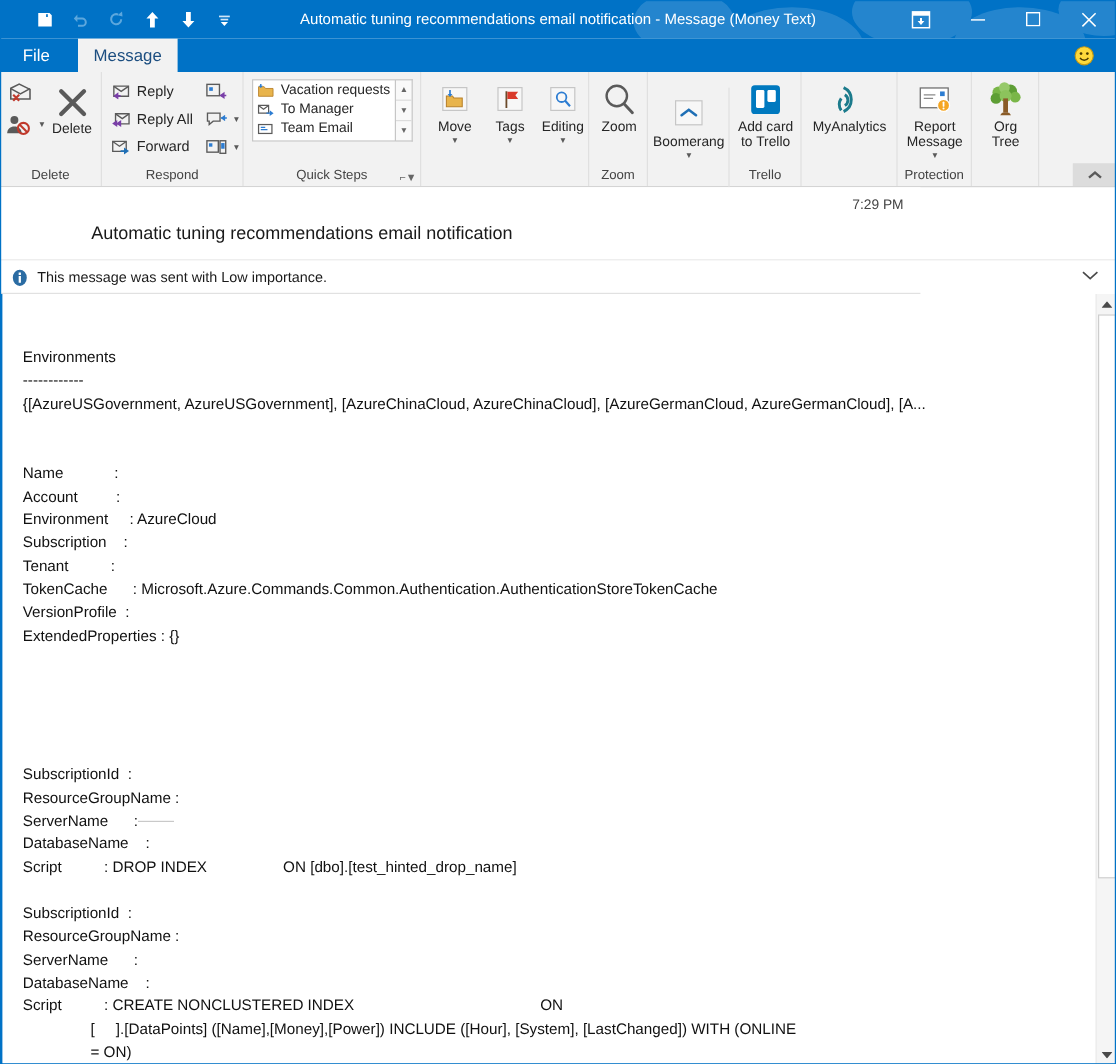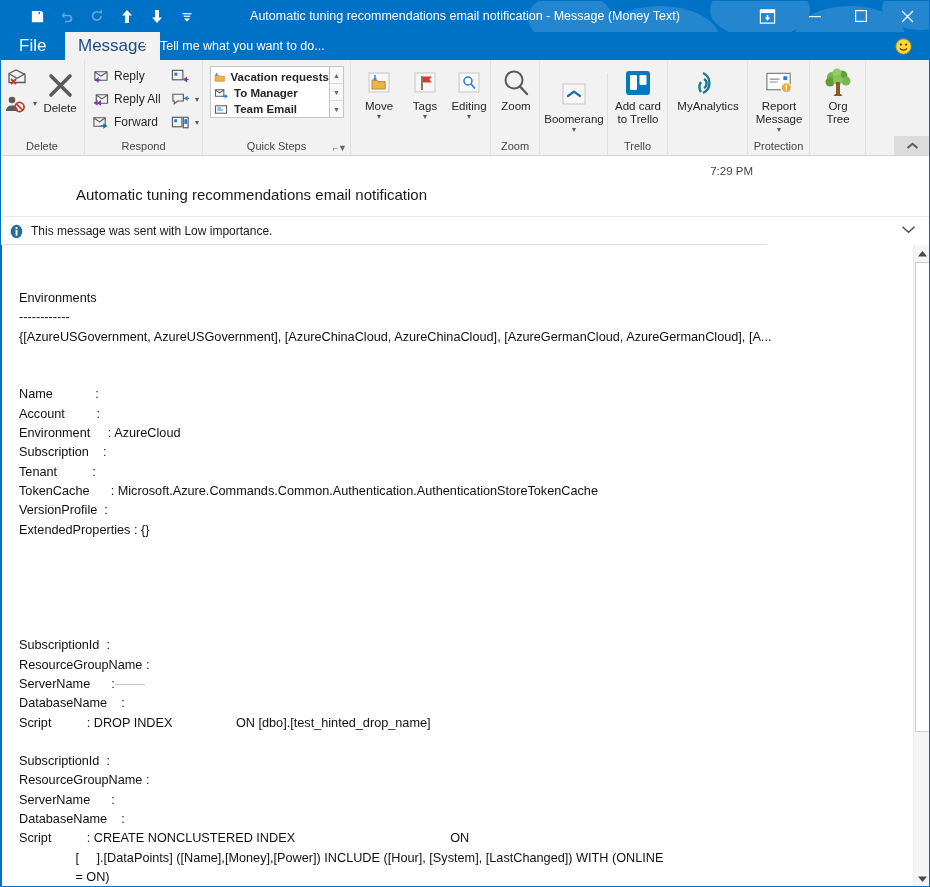--- a/index.html
+++ b/index.html
@@ -54,21 +54,21 @@
   
   .tabstrip {
     position: absolute; left: 0; top: 32px;
     width: 930px; height: 28px;
     background: #0072c6;
     overflow: hidden;
   }
   .tab {
     position: absolute; top: 0; height: 28px;
     line-height: 28px;
-    color: #ffffff; font-size: 17px;
+    color: #ffffff; font-size: 14px;
     padding: 0 13px;
     white-space: nowrap;
   }
   .tab.file { left: 6px; }
   .tab.message {
     left: 65px;
     background: #f2f2f2; color: #1c4e80;
   }
   .tellme {
     position: absolute; left: 142px; top: 0; height: 28px;
@@ -118,24 +118,23 @@
 
   
   .qsbox {
     position: absolute; left: 210px; top: 6px;
     width: 120px; height: 52px;
     background: #ffffff; border: 1px solid #c6c6c6;
     box-sizing: border-box;
     padding: 2px 0 0 3px;
   }
   .qsitem {
-    display: flex; align-items: center; gap: 5px;
+    display: flex; gap: 5px;
     height: 16px; font-size: 11.5px; color: #262626;
     white-space: nowrap;
-    font-weight: bold;
   }
   .qsscroll {
     position: absolute; left: 330px; top: 6px;
     width: 14px; height: 52px;
     border: 1px solid #c6c6c6; border-left: none;
     box-sizing: border-box;
     background: #f9f9f9;
     display: flex; flex-direction: column;
   }
   .qsscroll div {
@@ -309,27 +308,20 @@
       <svg width="13" height="13" viewBox="0 0 13 13">
           <path stroke="#ffffff" stroke-width="1.25" d="M1 1l11 11M12 1L1 12"></path>
         </svg>
     </div>
   </div>
 </div>
 
 <div class="tabstrip">
   <div class="tab file">File</div>
   <div class="tab message">Message</div>
-  <div class="tellme">
-    <svg width="12" height="14" viewBox="0 0 12 14">
-      <path fill="none" stroke="#ffffff" stroke-width="1.15" d="M6 1.2a3.6 3.6 0 0 1 2.2 6.4c-.5.5-.7 1-.7 1.6H4.5c0-.6-.2-1.1-.7-1.6A3.6 3.6 0 0 1 6 1.2z"></path>
-      <path stroke="#ffffff" stroke-width="1.15" d="M4.6 11h2.8M5 12.6h2"></path>
-    </svg>
-    <span>Tell me what you want to do...</span>
-  </div>
   <svg class="smiley" viewBox="0 0 18 18">
     <circle cx="9" cy="9" r="8" fill="#ffd93b" stroke="#c79a12" stroke-width="1"></circle>
     <circle cx="6.2" cy="7" r="1.2" fill="#4a3a00"></circle>
     <circle cx="11.8" cy="7" r="1.2" fill="#4a3a00"></circle>
     <path fill="none" stroke="#4a3a00" stroke-width="1.3" d="M5.3 10.8a4.3 4.3 0 0 0 7.4 0"></path>
   </svg>
 </div>
 
 <div class="ribbon">
 

